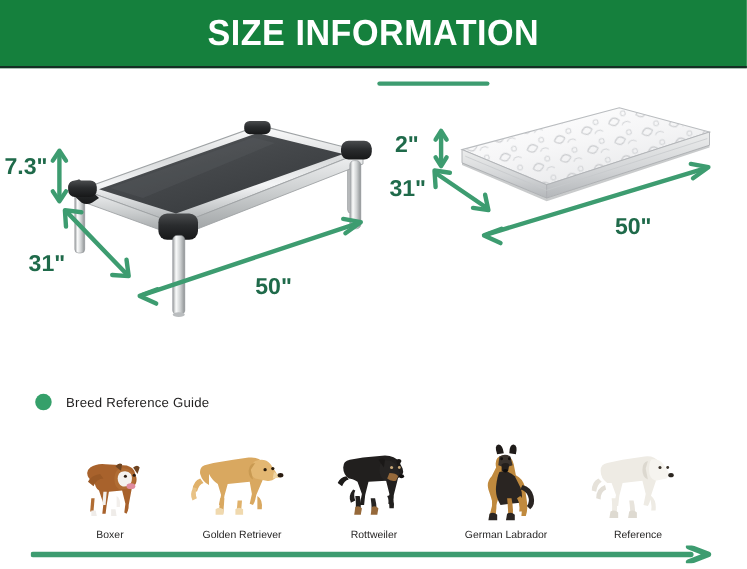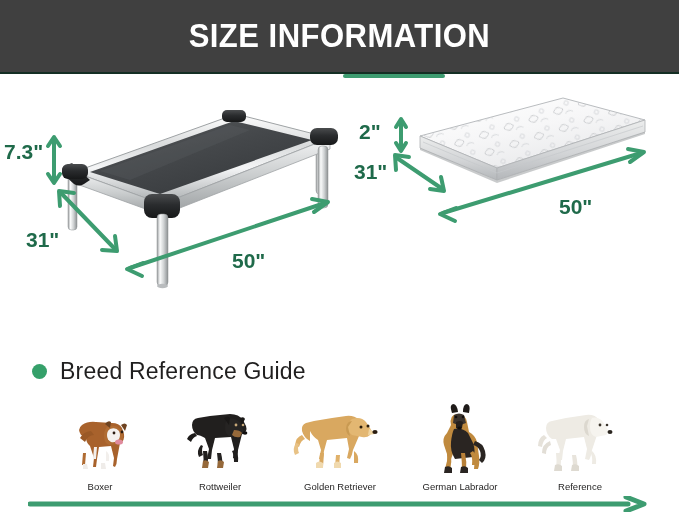--- a/index.html
+++ b/index.html
@@ -14,22 +14,22 @@
     font-family: "Liberation Sans", sans-serif;
     position: relative;
   }
 
   
   .header-banner {
     position: absolute;
     left: 0;
     top: 0;
     width: 679px;
-    height: 74px;
-    background: #404040;
+    height: 62px;
+    background: #15803d;
     display: flex;
     align-items: center;
     justify-content: center;
     box-sizing: border-box;
     border-bottom: 2px solid #142f24;
   }
   .header-title {
     color: #ffffff;
     font-size: 33px;
     font-weight: bold;
@@ -75,21 +75,21 @@
     gap: 13px;
   }
   .breed-dot {
     width: 15px;
     height: 15px;
     border-radius: 50%;
     background: #35a06a;
     flex: 0 0 auto;
   }
   .breed-header-text {
-    font-size: 23px;
+    font-size: 12px;
     color: #201f1f;
     font-family: "Liberation Sans", sans-serif;
     letter-spacing: 0.2px;
   }
 
   .breed-row {
     position: absolute;
     left: 40px;
     top: 396px;
     width: 600px;
@@ -306,20 +306,44 @@
           <path d="M33 42 l3 0 -1 12 -3 0 z" fill="#f2efec"></path>
           <path d="M22 48 l3 0 -1 12 -3 0 z" fill="#b06c33"></path>
           <path d="M45 46 q4 2 3 10 l-3 0 z" fill="#f2efec"></path>
           <path d="M30 26 q-8 1 -11 7 l5 4 q3 -7 9 -7 z" fill="#9a5926"></path>
           <path d="M40 58 l4 0 1 6 -5 0 z" fill="#efece9"></path>
           <path d="M22 59 l4 0 1 5 -5 0 z" fill="#efece9"></path>
         </g>
       </svg>
     </div>
     <div class="breed-name">Boxer</div>
+  </div>
+
+  <div class="breed-cell">
+    <div class="breed-img">
+      <svg width="96" height="72" viewBox="0 0 96 72">
+        <g>
+          <path d="M18 36 q-6 -3 -8 -10 q-1 -6 4 -8 l8 -2 18 -3 14 -2 q8 -1 13 4 l5 5 q4 3 2 7 -2 4 -7 4 l-6 14 q-1 6 -3 9 l-3 -1 2 -9 -2 -11 -20 2 -3 11 -1 8 -4 0 2 -9 -3 -10 q-5 -3 -8 -9 z" fill="#d9a860"></path>
+          <path d="M60 14 q9 -3 14 3 l4 6 q3 4 0 7 -3 3 -8 2 l-10 -2 q-5 -3 -4 -9 1 -5 4 -7 z" fill="#e3b772"></path>
+          <path d="M60 16 q-5 0 -6 7 0 6 4 8 l-2 -9 z" fill="#c99a52"></path>
+          <path d="M77 24 q5 2 6 5 l-7 1 z" fill="#f0d6a4"></path>
+          <circle cx="76" cy="21" r="1.5" fill="#2b1d0d"></circle>
+          <circle cx="69" cy="22" r="1.5" fill="#2b1d0d"></circle>
+          <ellipse cx="83" cy="27" rx="2.6" ry="2" fill="#2a1c10"></ellipse>
+          <path d="M10 30 q-6 2 -7 10 l4 2 q2 -7 6 -8 z" fill="#e0b16a"></path>
+          <path d="M4 38 q-4 6 -1 12 l4 -2 q-2 -5 0 -9 z" fill="#e8c286"></path>
+          <path d="M28 48 l4 0 -1 14 -4 0 z" fill="#d9a860"></path>
+          <path d="M44 50 l4 0 -1 12 -4 0 z" fill="#e0b16a"></path>
+          <path d="M62 46 q5 3 4 12 l-4 0 z" fill="#d9a860"></path>
+          <path d="M24 58 q3 -3 7 0 l0 5 -7 0 z" fill="#f0d9ae"></path>
+          <path d="M42 58 q3 -3 7 0 l0 5 -7 0 z" fill="#f0d9ae"></path>
+        </g>
+      </svg>
+    </div>
+    <div class="breed-name">Golden Retriever</div>
   </div>
 
   <div class="breed-cell">
     <div class="breed-img">
       <svg width="86" height="72" viewBox="0 0 86 72">
         <g>
           <path d="M20 30 q-5 -4 -5 -10 q0 -6 6 -7 l12 -2 20 -2 q9 0 13 6 l3 6 q2 6 -4 8 l-4 16 q0 6 -2 9 l-3 -1 1 -9 -3 -12 -16 1 -3 12 -1 9 -4 0 2 -10 -4 -11 q-5 -3 -8 -3 z" fill="#211f1e"></path>
           <path d="M50 14 q9 -2 13 4 l3 6 q2 4 -2 6 l-10 2 q-6 -2 -6 -9 0 -6 2 -9 z" fill="#262423"></path>
           <path d="M47 13 q4 -3 6 0 l-1 7 z" fill="#1a1817"></path>
           <path d="M63 13 q4 -2 5 1 l-3 6 z" fill="#1a1817"></path>
@@ -335,44 +359,20 @@
           <path d="M18 28 q-6 1 -8 6 l4 3 q2 -5 6 -6 z" fill="#1c1a19"></path>
           <path d="M24 40 q-5 6 -2 12 l4 -2 q-2 -5 0 -9 z" fill="#211f1e"></path>
         </g>
       </svg>
     </div>
     <div class="breed-name">Rottweiler</div>
   </div>
 
   <div class="breed-cell">
     <div class="breed-img">
-      <svg width="96" height="72" viewBox="0 0 96 72">
-        <g>
-          <path d="M18 36 q-6 -3 -8 -10 q-1 -6 4 -8 l8 -2 18 -3 14 -2 q8 -1 13 4 l5 5 q4 3 2 7 -2 4 -7 4 l-6 14 q-1 6 -3 9 l-3 -1 2 -9 -2 -11 -20 2 -3 11 -1 8 -4 0 2 -9 -3 -10 q-5 -3 -8 -9 z" fill="#d9a860"></path>
-          <path d="M60 14 q9 -3 14 3 l4 6 q3 4 0 7 -3 3 -8 2 l-10 -2 q-5 -3 -4 -9 1 -5 4 -7 z" fill="#e3b772"></path>
-          <path d="M60 16 q-5 0 -6 7 0 6 4 8 l-2 -9 z" fill="#c99a52"></path>
-          <path d="M77 24 q5 2 6 5 l-7 1 z" fill="#f0d6a4"></path>
-          <circle cx="76" cy="21" r="1.5" fill="#2b1d0d"></circle>
-          <circle cx="69" cy="22" r="1.5" fill="#2b1d0d"></circle>
-          <ellipse cx="83" cy="27" rx="2.6" ry="2" fill="#2a1c10"></ellipse>
-          <path d="M10 30 q-6 2 -7 10 l4 2 q2 -7 6 -8 z" fill="#e0b16a"></path>
-          <path d="M4 38 q-4 6 -1 12 l4 -2 q-2 -5 0 -9 z" fill="#e8c286"></path>
-          <path d="M28 48 l4 0 -1 14 -4 0 z" fill="#d9a860"></path>
-          <path d="M44 50 l4 0 -1 12 -4 0 z" fill="#e0b16a"></path>
-          <path d="M62 46 q5 3 4 12 l-4 0 z" fill="#d9a860"></path>
-          <path d="M24 58 q3 -3 7 0 l0 5 -7 0 z" fill="#f0d9ae"></path>
-          <path d="M42 58 q3 -3 7 0 l0 5 -7 0 z" fill="#f0d9ae"></path>
-        </g>
-      </svg>
-    </div>
-    <div class="breed-name">Golden Retriever</div>
-  </div>
-
-  <div class="breed-cell">
-    <div class="breed-img">
       <svg width="78" height="74" viewBox="0 0 78 74">
         <g>
           <path d="M30 22 q-2 -10 6 -11 q8 -1 10 8 l2 10 q6 3 8 10 l2 14 q1 8 -1 13 l-4 0 1 -12 -4 -11 -16 2 -4 11 -2 10 -4 0 3 -12 -4 -12 q-2 -7 3 -12 z" fill="#c08a3e"></path>
           <path d="M33 26 q8 -2 14 4 l5 10 q3 8 0 14 l-18 2 q-5 -8 -4 -17 1 -9 3 -13 z" fill="#2a2522"></path>
           <path d="M31 10 q-3 -8 1 -9 q4 0 5 8 z" fill="#1f1b19"></path>
           <path d="M42 9 q0 -8 4 -8 q4 1 2 9 z" fill="#1f1b19"></path>
           <path d="M33 12 q5 -3 10 0 l2 8 q-7 3 -13 0 z" fill="#3a332e"></path>
           <path d="M35 19 q4 -2 7 0 l-1 6 q-3 2 -6 0 z" fill="#241f1c"></path>
           <circle cx="35" cy="14" r="1.3" fill="#120f0e"></circle>
           <circle cx="42" cy="14" r="1.3" fill="#120f0e"></circle>

